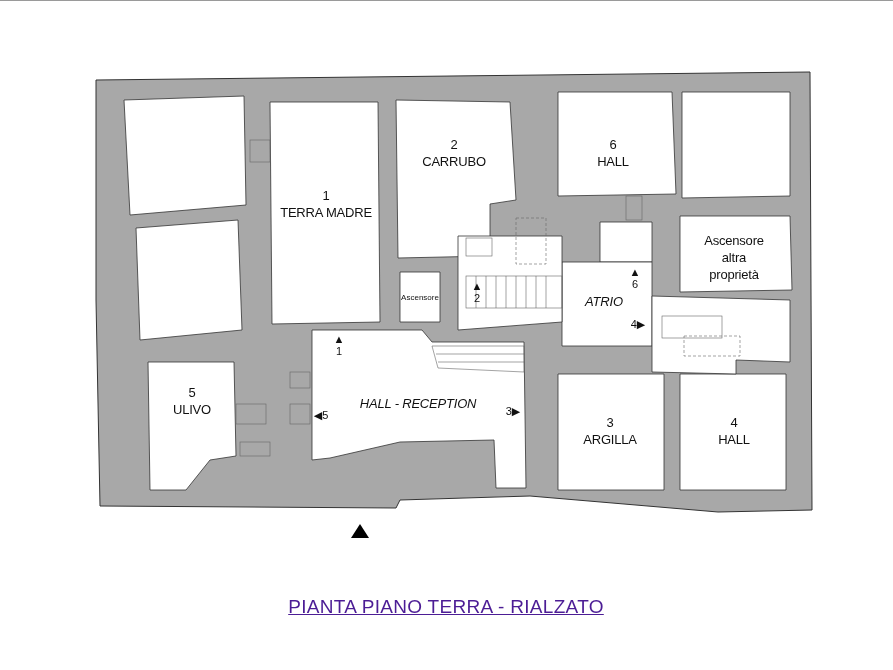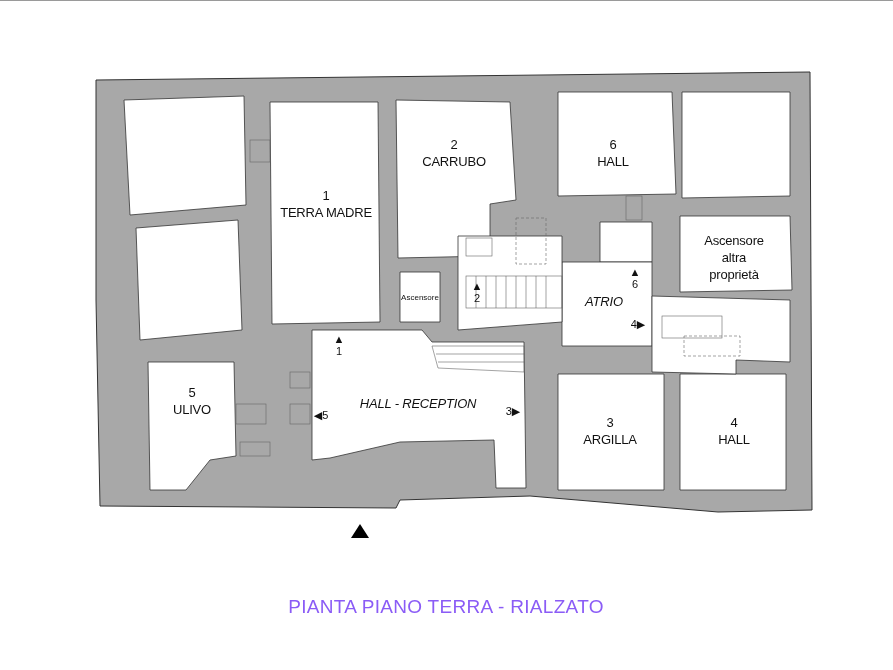--- a/index.html
+++ b/index.html
@@ -7,21 +7,21 @@
   .topline{position:absolute;left:0;top:0;width:893px;height:1px;background:#9a9a9a;}
   svg{position:absolute;left:0;top:0;}
   .wall{fill:#a8a8a8;stroke:#333;stroke-width:1;}
   .room{fill:#ffffff;stroke:#333;stroke-width:0.8;}
   .stair{stroke:#666;stroke-width:0.6;fill:none;}
   .dash{stroke:#666;stroke-width:0.6;fill:none;stroke-dasharray:3 2;}
   .lbl{position:absolute;color:#111;text-align:center;white-space:nowrap;transform:translateX(-50%);}
   .room-lbl{font-size:13px;line-height:17px;letter-spacing:-0.2px;}
   .small{font-size:8px;}
   .mark{font-size:11px;line-height:12px;}
-  .title{position:absolute;left:446px;top:596px;transform:translateX(-50%);font-size:19px;color:#8b5cf6;letter-spacing:0.3px;}
+  .title{position:absolute;left:446px;top:596px;transform:translateX(-50%);font-size:19px;color:#4c1d95;letter-spacing:0.3px;text-decoration:underline;}
 </style>
 </head>
 <body>
 
 <div class="topline"></div>
 
 <svg width="893" height="670">
 
   <polygon class="wall" points="96,80 810,72 812,510 718,512 530,496 400,500 396,508 100,506 96,300"></polygon>
 

